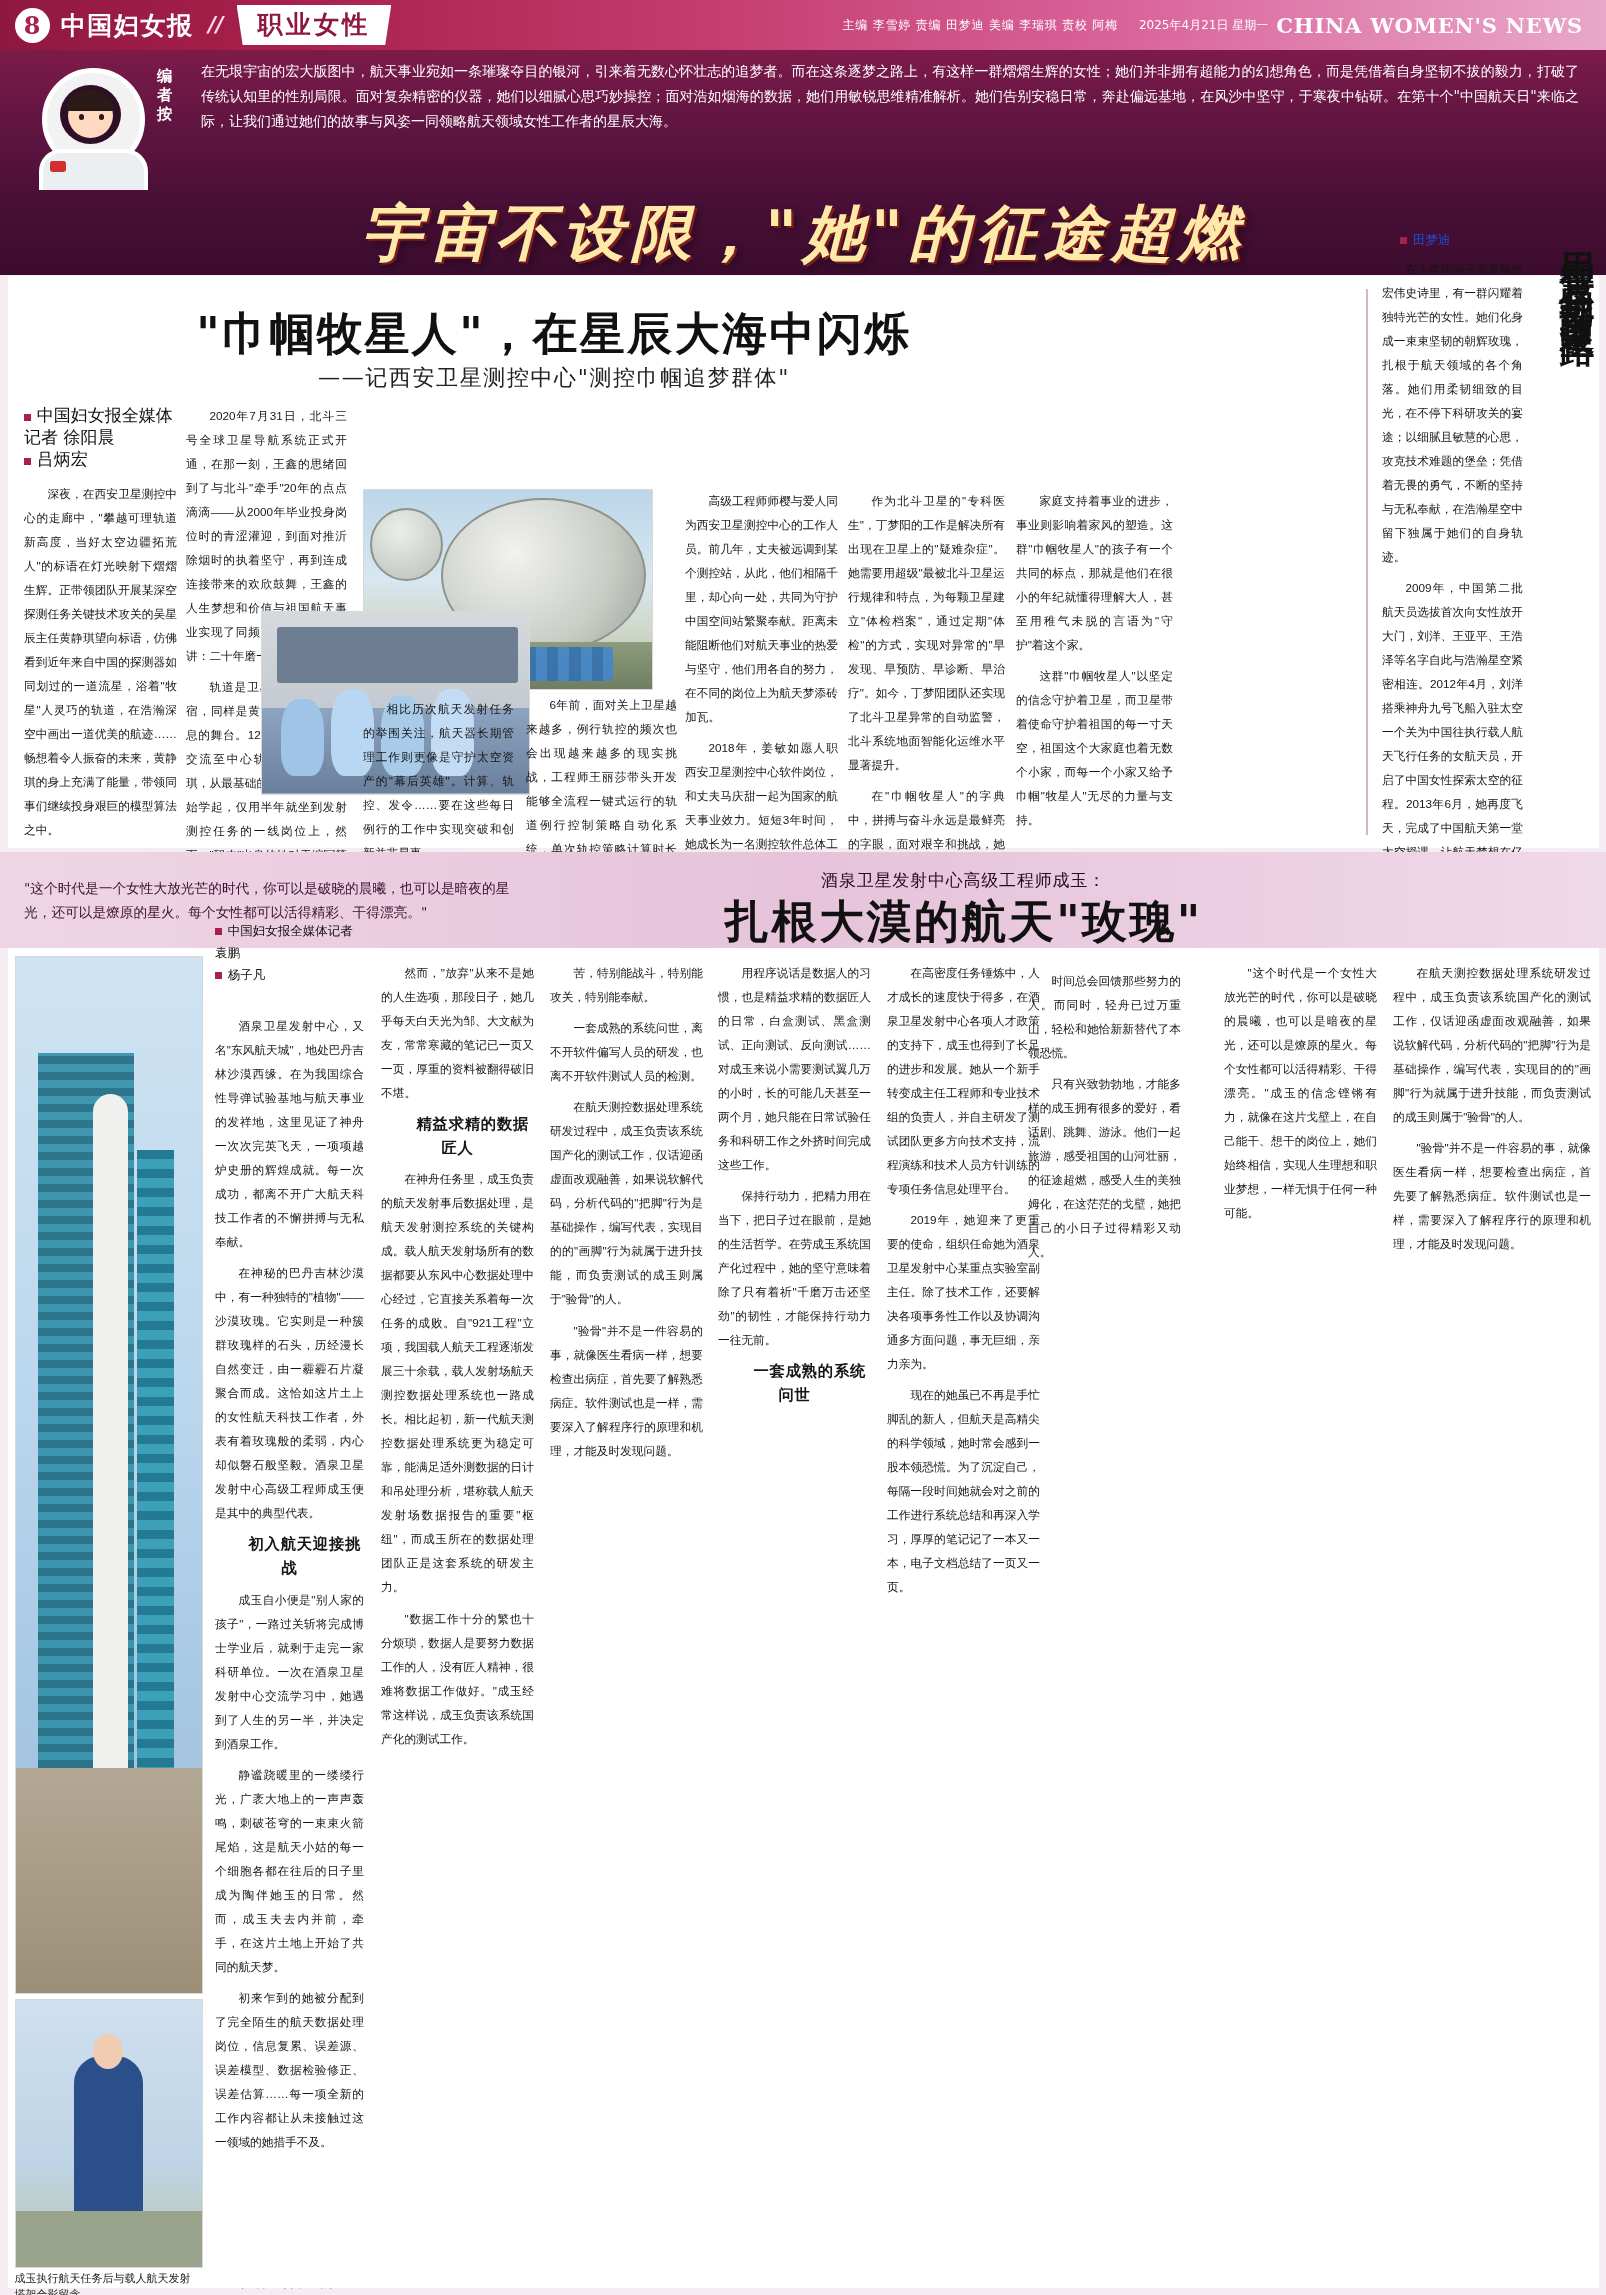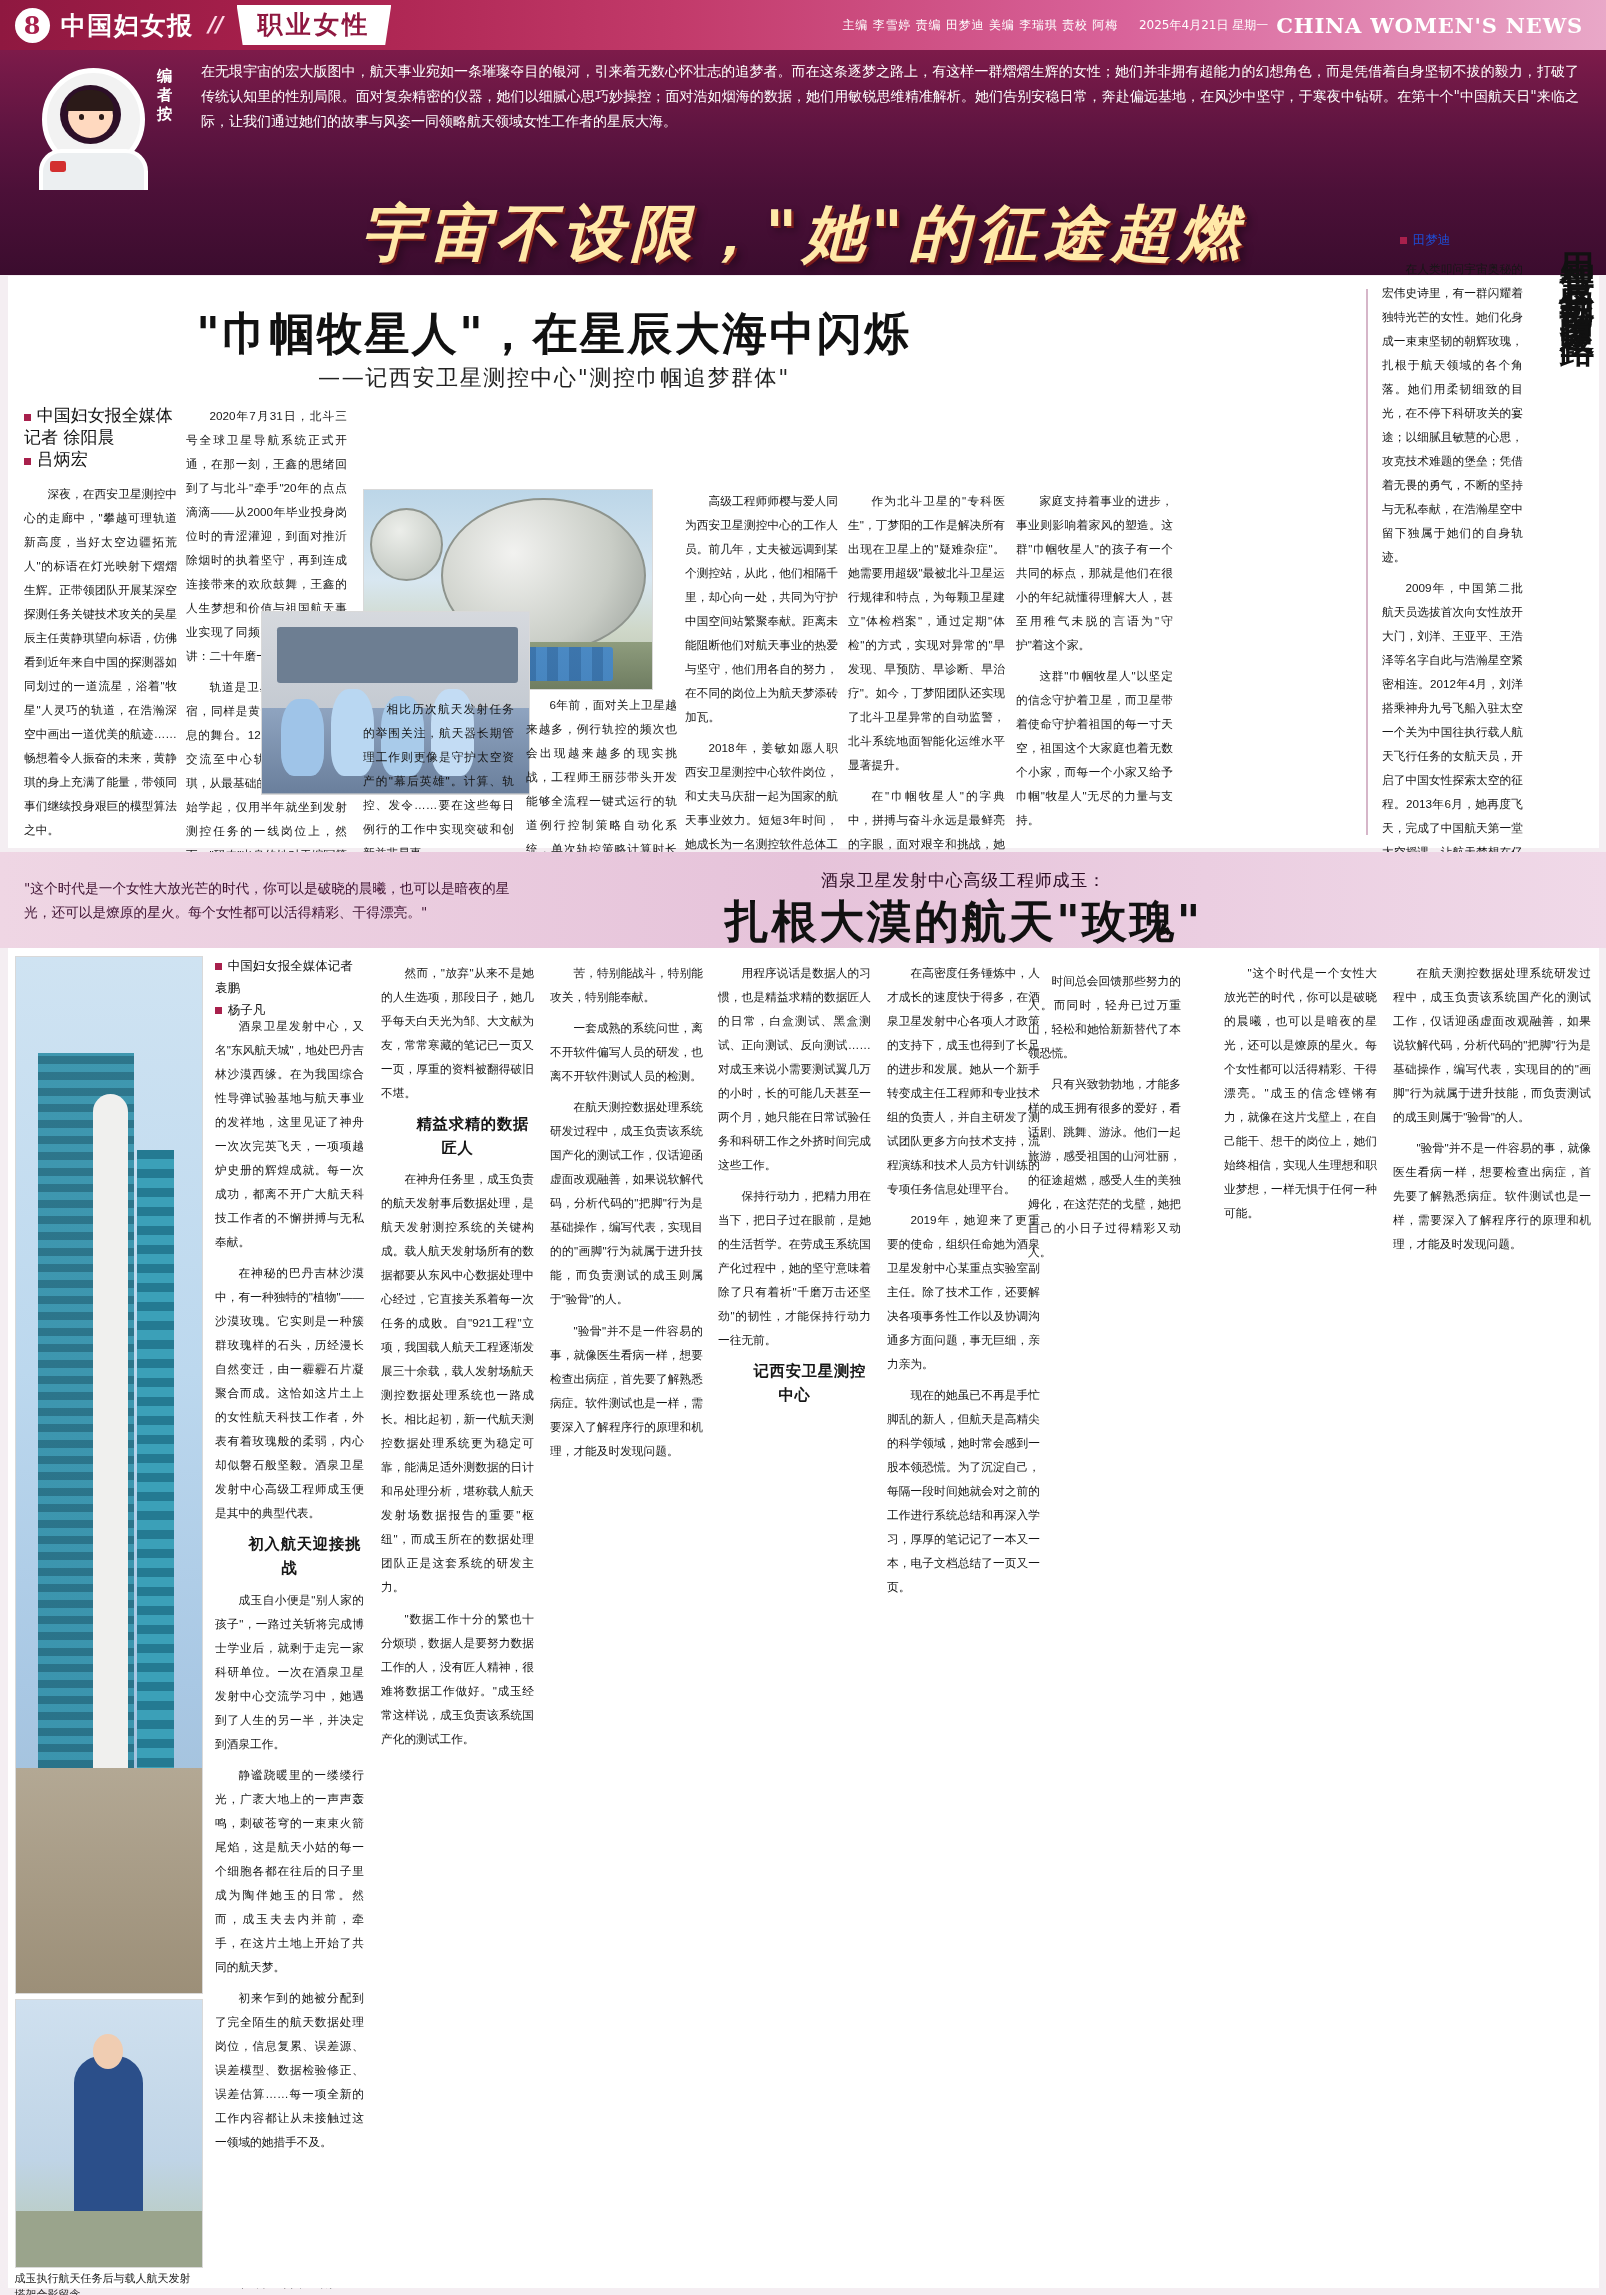--- a/index.html
+++ b/index.html
@@ -171,22 +171,22 @@
   }
   .lower-head{
     position:absolute;left:562px;top:892px;width:803px;text-align:center;
     font-size:45px;font-weight:bold;letter-spacing:2.4px;color:#111;
     font-family:"DejaVu Serif","Liberation Serif",serif;
   }
   .lower-white{
     position:absolute;left:8px;top:948px;width:1591px;height:1340px;background:#ffffff;
   }
   .byline2{
-    position:absolute;left:215px;top:955px;width:149px;font-size:12.5px;line-height:22px;
-    color:#111;font-family:Liberation Sans, sans-serif;
+    position:absolute;left:215px;top:921px;width:149px;font-size:12.5px;line-height:22px;
+    color:#111;font-family:Liberation Mono, monospace;
   }
   .byline2 .sq{display:inline-block;width:7.2px;height:7.2px;background:#a8204c;margin-right:5.6px;}
 
   .rocket-photo{
     position:absolute;left:14.5px;top:956px;width:186px;height:1036px;
     background:linear-gradient(180deg,#cfe3f2 0%,#bcd8ee 40%,#a9c8e4 70%,#9cb9d2 100%);
     border:0.8px solid #d9d9d9;overflow:hidden;
   }
   .tower{
     position:absolute;left:22.5px;top:96px;width:96px;height:723px;
@@ -382,21 +382,21 @@
 <div class="col" style="left:550px;top:961px;width:153px;height:1302px;">
   <p>苦，特别能战斗，特别能攻关，特别能奉献。</p>
   <p>一套成熟的系统问世，离不开软件偏写人员的研发，也离不开软件测试人员的检测。</p>
   <p>在航天测控数据处理系统研发过程中，成玉负责该系统国产化的测试工作，仅话迎函虚面改观融善，如果说软解代码，分析代码的"把脚"行为是基础操作，编写代表，实现目的的"画脚"行为就属于进升技能，而负责测试的成玉则属于"验骨"的人。</p>
   <p>"验骨"并不是一件容易的事，就像医生看病一样，想要检查出病症，首先要了解熟悉病症。软件测试也是一样，需要深入了解程序行的原理和机理，才能及时发现问题。</p>
 </div>
 
 <div class="col" style="left:718px;top:961px;width:153px;height:1302px;">
   <p>用程序说话是数据人的习惯，也是精益求精的数据匠人的日常，白盒测试、黑盒测试、正向测试、反向测试……对成玉来说小需要测试翼几万的小时，长的可能几天甚至一两个月，她只能在日常试验任务和科研工作之外挤时间完成这些工作。</p>
   <p>保持行动力，把精力用在当下，把日子过在眼前，是她的生活哲学。在劳成玉系统国产化过程中，她的坚守意味着除了只有着祈"千磨万击还坚劲"的韧性，才能保持行动力一往无前。</p>
-  <p class="sub-t">记西安卫星测控中心</p>
+  <p class="sub-t">一套成熟的系统问世</p>
   <p></p>
 </div>
 
 <div class="col" style="left:887px;top:961px;width:153px;height:1302px;">
   <p>在高密度任务锤炼中，人才成长的速度快于得多，在酒泉卫星发射中心各项人才政策的支持下，成玉也得到了长足的进步和发展。她从一个新手转变成主任工程师和专业技术组的负责人，并自主研发了测试团队更多方向技术支持，流程演练和技术人员方针训练的专项任务信息处理平台。</p>
   <p>2019年，她迎来了更重要的使命，组织任命她为酒泉卫星发射中心某重点实验室副主任。除了技术工作，还要解决各项事务性工作以及协调沟通多方面问题，事无巨细，亲力亲为。</p>
   <p>现在的她虽已不再是手忙脚乱的新人，但航天是高精尖的科学领域，她时常会感到一股本领恐慌。为了沉淀自己，每隔一段时间她就会对之前的工作进行系统总结和再深入学习，厚厚的笔记记了一本又一本，电子文档总结了一页又一页。</p>
 </div>
 
 <div class="col" style="left:1028px;top:961px;width:153px;height:1302px;margin-top:8px;">

